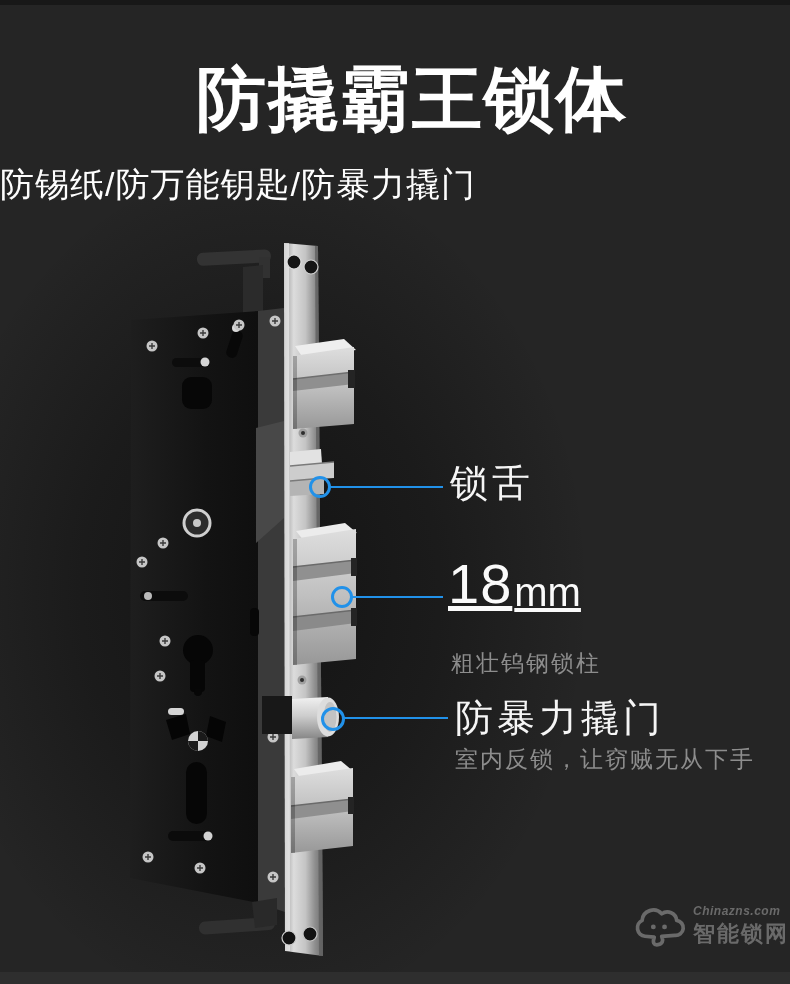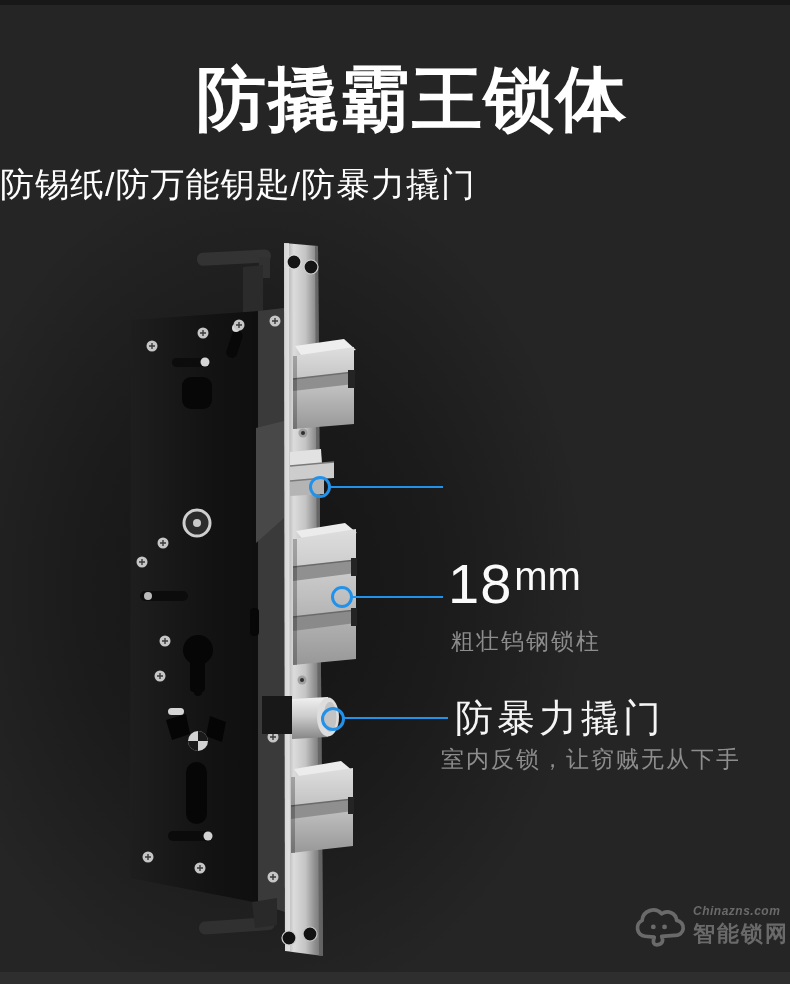--- a/index.html
+++ b/index.html
@@ -11,21 +11,21 @@
     background:radial-gradient(closest-side,rgba(8,8,8,.62),rgba(8,8,8,.34) 55%,rgba(37,37,37,0) 100%);}
   .title{position:absolute;left:0;top:40px;width:790px;margin:17px;text-align:center;
     color:#ffffff;font-size:70px;font-weight:900;letter-spacing:2px;line-height:1.2;}
   .subtitle{position:absolute;left:0;top:138px;width:692px;text-align:left;
     color:#fdfdfd;font-size:34px;font-weight:500;letter-spacing:1px;margin-top:24px;}
   .lock{position:absolute;left:90px;top:230px;width:370px;height:745px;}
   .ring{position:absolute;border:3px solid #2191e9;border-radius:50%;box-sizing:border-box;background:transparent;}
   .cline{position:absolute;height:2px;background:#2191e9;}
   .co-label{position:absolute;color:#f5f5f5;font-size:38px;font-weight:400;letter-spacing:4px;line-height:1.1;}
   .co-sub{position:absolute;color:#8d8d8d;font-size:23px;font-weight:400;letter-spacing:2px;line-height:1.2;}
-  .co-num{position:absolute;display:flex;align-items:flex-start;color:#fafafa;line-height:1;}
+  .co-num{position:absolute;display:flex;align-items:flex-end;color:#fafafa;line-height:1;text-decoration:underline;}
   .big-num{font-size:56px;font-weight:200;letter-spacing:1px;}
   .big-unit{font-size:40px;font-weight:300;margin-left:2px;}
   .wm{position:absolute;left:630px;top:901px;display:flex;align-items:center;color:#6a6a6a;}
   .wm-text{display:flex;flex-direction:column;margin-left:7px;}
   .wm-site{font-style:italic;font-weight:700;font-size:12px;letter-spacing:.5px;}
   .wm-name{font-weight:700;font-size:22px;letter-spacing:2px;margin-top:1px;text-align:right;}
 </style>
 </head>
 <body>
 
@@ -177,33 +177,34 @@
       <polygon points="291,777 353,768 353,846 291,853" fill="url(#boltF)"></polygon>
       <polygon points="291,806 353,799 353,811 291,819" fill="#8f8f8f"></polygon>
       <line x1="291" y1="806" x2="353" y2="799" stroke="#6a6a6a" stroke-width="1.5"></line>
       <rect x="348" y="797" width="6" height="17" fill="#242424"></rect>
       <rect x="291" y="777" width="4" height="76" fill="rgba(0,0,0,.25)"></rect>
     </g>
   </svg>
 
   <div class="ring" style="left:309px;top:476px;width:22px;height:22px"></div>
   <div class="cline" style="left:330px;top:486px;width:113px"></div>
+  <div class="co-label" style="left:450px;top:463px">锁舌</div>
 
   <div class="ring" style="left:331px;top:586px;width:22px;height:22px"></div>
   <div class="cline" style="left:352px;top:596px;width:91px"></div>
   <div class="co-num" style="left:448px;top:556px">
     <span class="big-num">18</span>
     <span class="big-unit">mm</span>
   </div>
-  <div class="co-sub" style="left:451px;top:628px">粗壮钨钢锁柱</div>
+  <div class="co-sub" style="left:451px;top:650px">粗壮钨钢锁柱</div>
 
   <div class="ring" style="left:321px;top:707px;width:24px;height:24px"></div>
   <div class="cline" style="left:344px;top:717px;width:104px"></div>
   <div class="co-label" style="left:455px;top:698px">防暴力撬门</div>
-  <div class="co-sub" style="left:441px;top:746px">室内反锁，让窃贼无从下手</div>
+  <div class="co-sub" style="left:455px;top:746px">室内反锁，让窃贼无从下手</div>
 
   <div class="wm">
     <svg width="56" height="50" viewBox="0 0 60 52" aria-hidden="true">
       <path d="M16 37 A9 9 0 0 1 13 20 A12 12 0 0 1 34 13 A10 10 0 0 1 50 20 A8 8 0 0 1 48 36 L34 37 Q37 45 30 46 Q23 47 26 38 Z" fill="none" stroke="#6a6a6a" stroke-width="4" stroke-linejoin="round"></path>
       <circle cx="25" cy="27" r="2.6" fill="#6a6a6a"></circle>
       <circle cx="37" cy="27" r="2.6" fill="#6a6a6a"></circle>
     </svg>
     <div class="wm-text">
       <span class="wm-site">Chinazns.com</span>
       <span class="wm-name">智能锁网</span>

